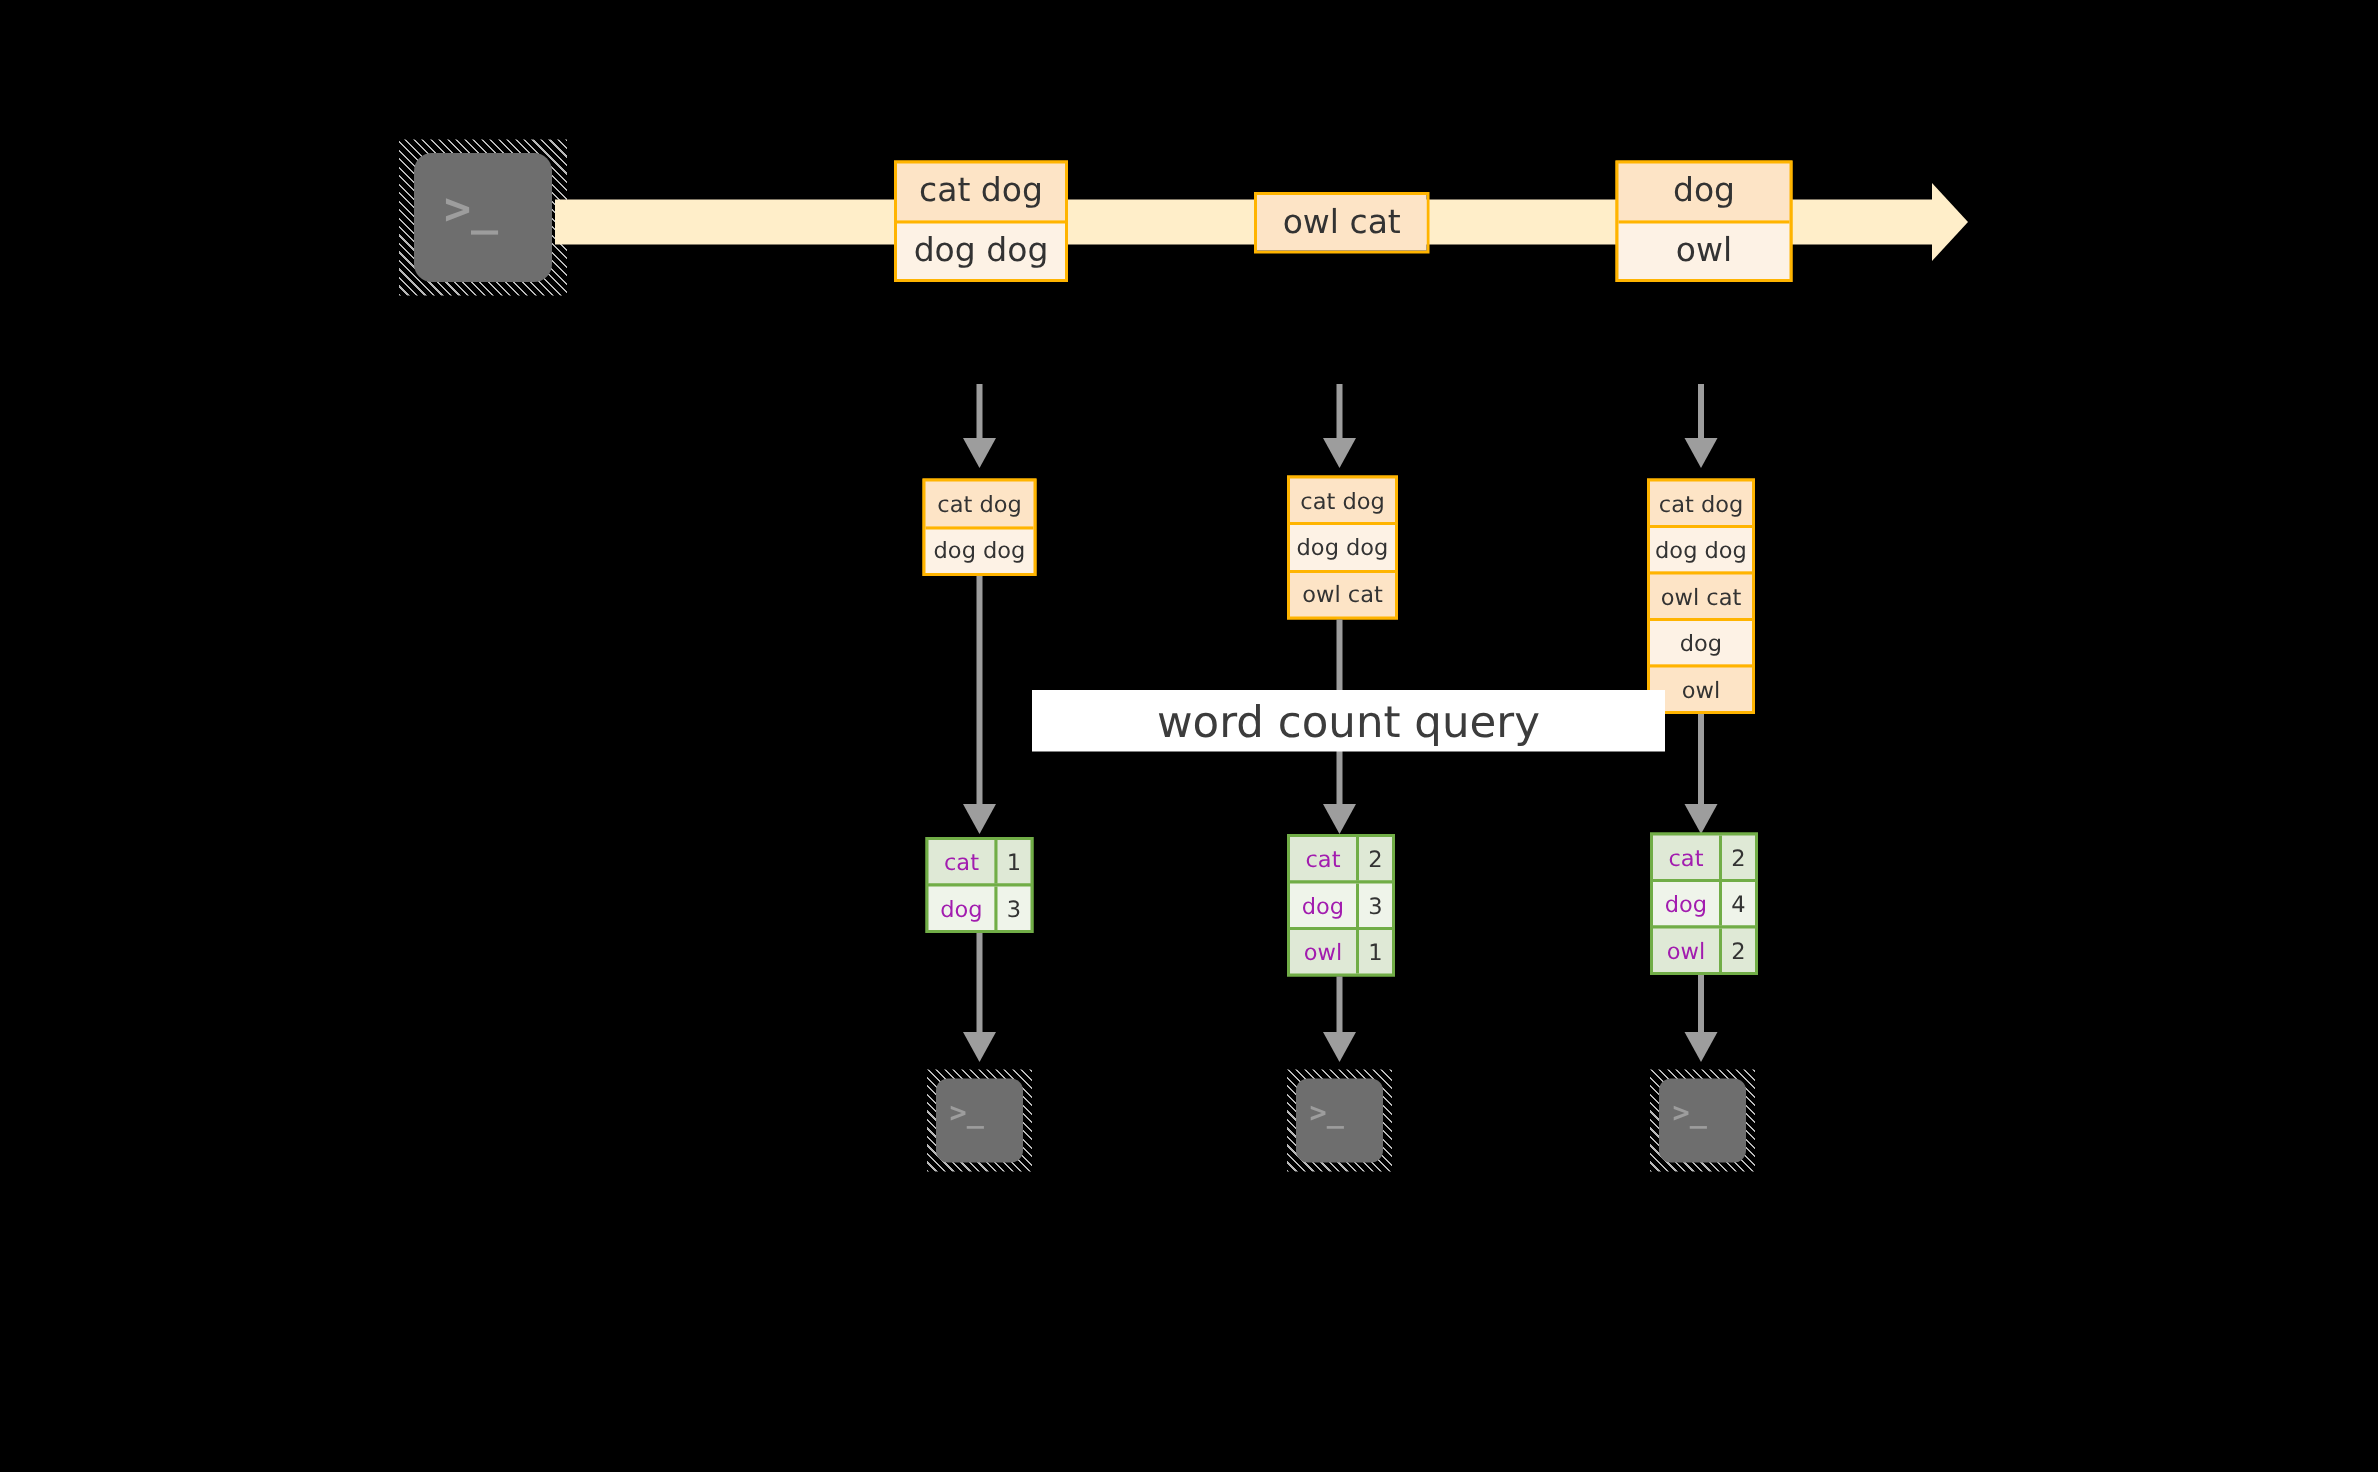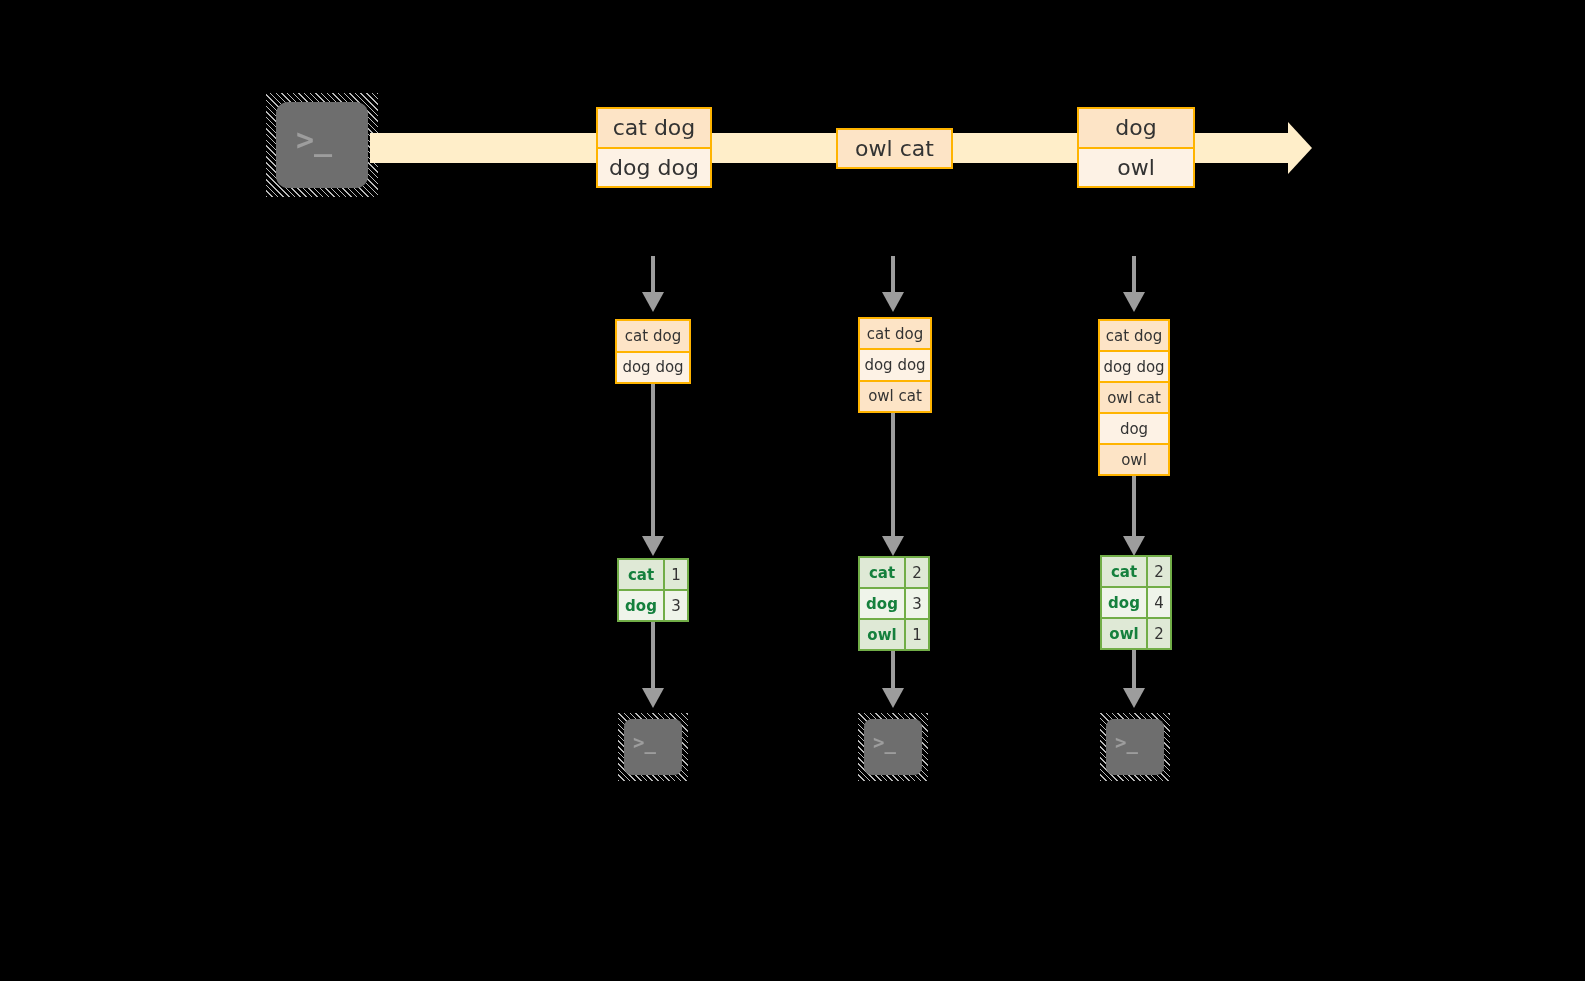--- a/index.html
+++ b/index.html
@@ -31,21 +31,21 @@
   .ocell.shade{background:#fde4c6;}
   .ocell.light{background:#fdf2e5;}
   .ocell + .ocell{border-top:2px solid #ffb400;}
 
   
   .gbox{position:absolute;box-sizing:border-box;border:2px solid #71ad47;
         background:#71ad47;display:flex;flex-direction:column;}
   .grow{display:flex;flex:1 1 auto;box-sizing:border-box;}
   .grow + .grow{border-top:2px solid #71ad47;}
   .gc-word{box-sizing:border-box;display:flex;align-items:center;
-           justify-content:center;color:#15803d;white-space:nowrap;font-weight:bold;}
+           justify-content:center;color:#a21caf;white-space:nowrap;}
   .gc-num{box-sizing:border-box;display:flex;align-items:center;
           justify-content:center;color:#333;border-left:2px solid #71ad47;}
   .grow.shade .gc-word,.grow.shade .gc-num{background:#dfe9d6;}
   .grow.light .gc-word,.grow.light .gc-num{background:#eff4ea;}
 
   
   .vline{position:absolute;background:#9d9d9d;width:4px;}
   .vdash{position:absolute;background:#9d9d9d;width:4px;}
   .vhead{position:absolute;width:0;height:0;
          border-left:11px solid transparent;border-right:11px solid transparent;
@@ -183,14 +183,17 @@
 
   <div class="vline" style="left:1132px;top:650px;height:42px;"></div>
   <div class="vhead" style="left:1123px;top:688px;"></div>
 
   <div class="term" style="left:1100px;top:713px;width:70px;height:68px;">
     <div class="hatch"></div>
     <div class="body" style="left:6px;top:6px;width:58px;height:56px;border-radius:8px;"></div>
     <div class="glyph" style="left:15px;top:20px;font-size:19px;">&gt;_</div>
   </div>
 
+  <div class="banner" style="left:688px;top:460px;width:422px;height:41px;font-size:29px;">
+    <span>word count query</span>
+  </div>
 
 </div>
 
 </body></html>

